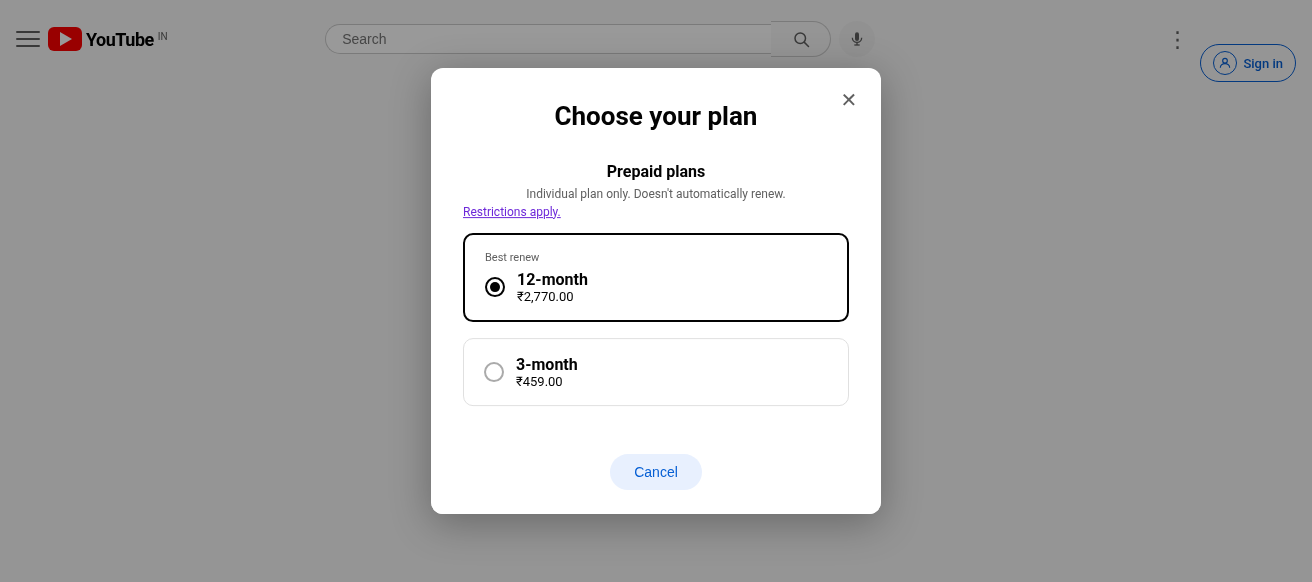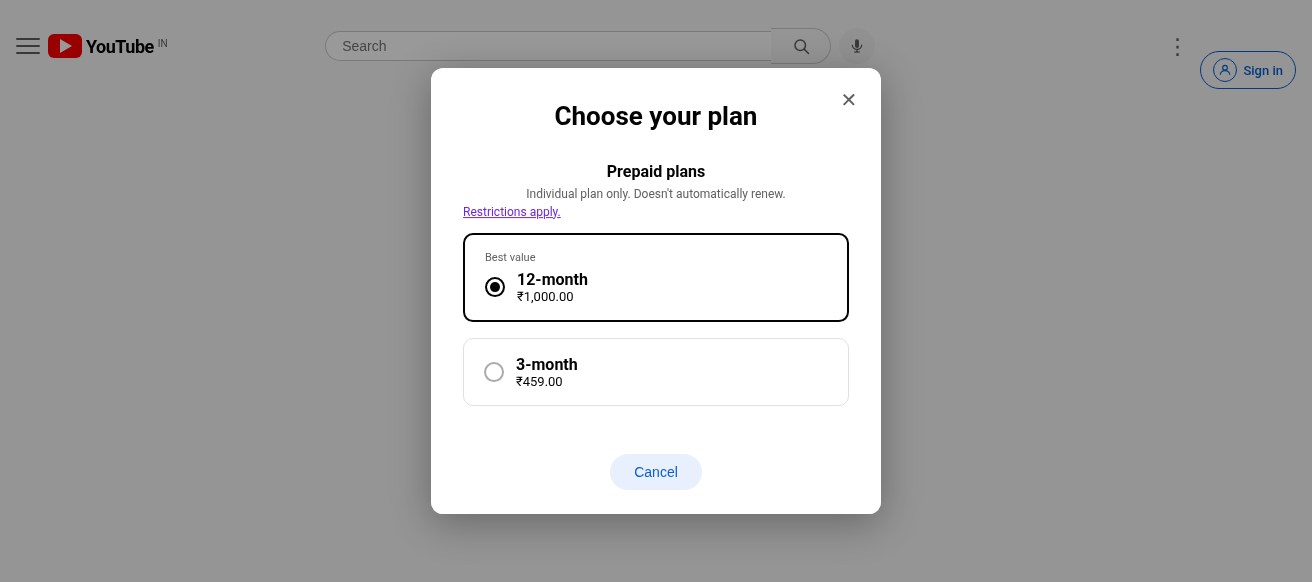--- a/index.html
+++ b/index.html
@@ -17,21 +17,21 @@
     .yt-bg {
       position: absolute;
       inset: 0;
       background: #f9f9f9;
       z-index: 0;
     }
 
     
     .yt-header {
       position: absolute;
-      top: 18px; left: 0; right: 0;
+      top: 11px; left: 0; right: 0;
       height: 56px;
       background: #f9f9f9;
       display: flex;
       align-items: center;
       padding: 0 16px;
       gap: 8px;
       z-index: 1;
     }
 
     .yt-hamburger {
@@ -366,26 +366,26 @@
   <div class="modal-scroll-area">
     <button class="modal-close">✕</button>
 
     <h2 class="modal-title">Choose your plan</h2>
 
     <p class="modal-section-title">Prepaid plans</p>
     <p class="modal-section-desc">Individual plan only. Doesn't automatically renew.</p>
     <span class="modal-section-link">Restrictions apply.</span>
 
     <div class="plan-option selected">
-      <span class="plan-badge">Best value</span>
+      <span class="plan-badge">Best renew</span>
       <div class="plan-header">
         <div class="plan-radio checked"></div>
         <div class="plan-info">
           <span class="plan-name">12-month</span>
-          <span class="plan-price">₹1,000.00</span>
+          <span class="plan-price">₹2,770.00</span>
         </div>
       </div>
     </div>
 
     <div class="plan-option">
       <div class="plan-header">
         <div class="plan-radio unchecked"></div>
         <div class="plan-info">
           <span class="plan-name">3-month</span>
           <span class="plan-price">₹459.00</span>

